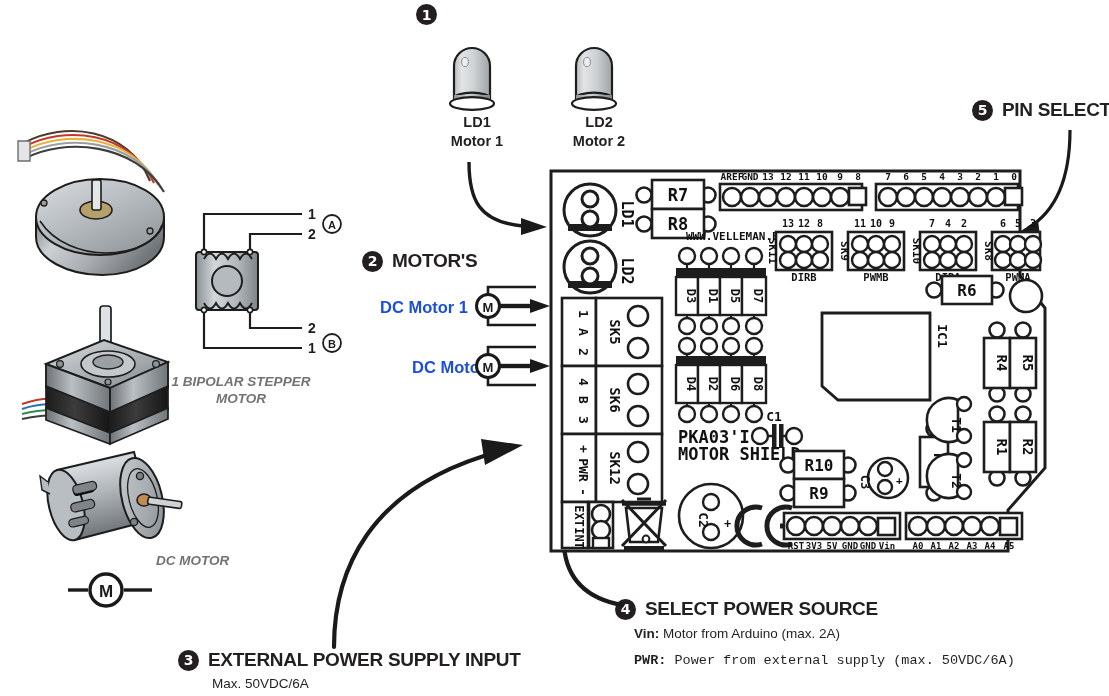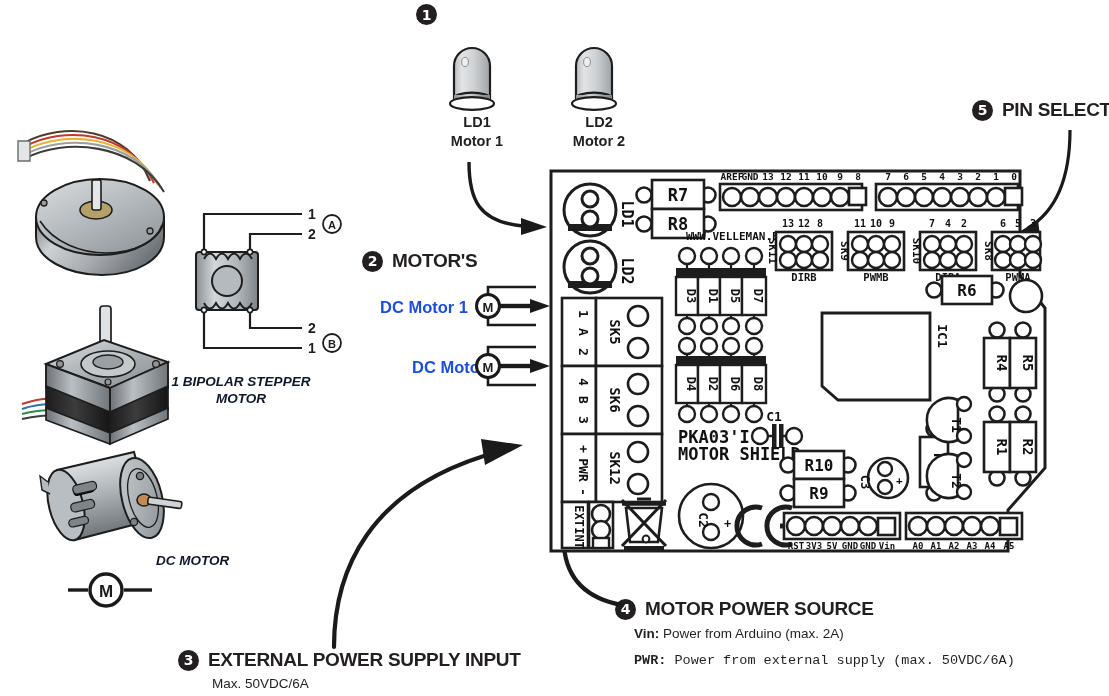--- a/index.html
+++ b/index.html
@@ -40,21 +40,21 @@
   .motor-label {
     font-size: 16.5px; font-weight: bold; color: #1d4ed8; white-space: nowrap;
   }
   .led-label {
     font-size: 14.5px; font-weight: bold; color: #231f20;
     text-align: center; line-height: 1.28; white-space: nowrap;
   }
   .ital-cap {
     font-family: "Liberation Sans", sans-serif;
     font-style: italic; font-weight: bold;
-    font-size: 13.5px; color: #0f172a;
+    font-size: 13.5px; color: #737373;
     text-align: center; line-height: 1.25; white-space: nowrap;
   }
 
   svg { display: block; overflow: visible; }
   .pcb-text {
     font-family: "DejaVu Sans Mono", monospace;
     font-weight: bold;
     fill: #111;
   }
 </style>
@@ -153,25 +153,25 @@
   </div>
   <div class="abs callout-sub" style="left:212px; top:676px;">Max. 50VDC/6A</div>
 
   <svg class="abs" style="left:325px; top:425px;" width="210" height="225">
     <path d="M9 222 C9 150 40 62 176 26" fill="none" stroke="#1a1a1a" stroke-width="4.2" stroke-linecap="round"></path>
     <path d="M156 14 L198 20 L160 40 Z" fill="#1a1a1a"></path>
   </svg>
 
   <div class="abs callout-row" style="left:615px; top:598px;">
     <div class="badge">4</div>
-    <div class="callout-title">MOTOR POWER SOURCE</div>
+    <div class="callout-title">SELECT POWER SOURCE</div>
   </div>
   <div class="abs" style="left:634px; top:626px;">
     <div class="callout-sub">
-      <b>Vin:</b><span> Power from Arduino (max. 2A)</span>
+      <b>Vin:</b><span> Motor from Arduino (max. 2A)</span>
     </div>
     <div class="callout-sub" style="margin-top:12px;font-family:Liberation Mono, monospace;">
       <b>PWR:</b><span> Power from external supply (max. 50VDC/6A)</span>
     </div>
   </div>
 
   <svg class="abs" style="left:492px; top:485px;" width="140" height="125">
     <path d="M130 120 C108 116 76 104 72 62 C70 36 86 24 104 22" fill="none" stroke="#1a1a1a" stroke-width="4.2" stroke-linecap="round"></path>
     <path d="M92 11 L126 21 L92 33 Z" fill="#1a1a1a"></path>
   </svg>

